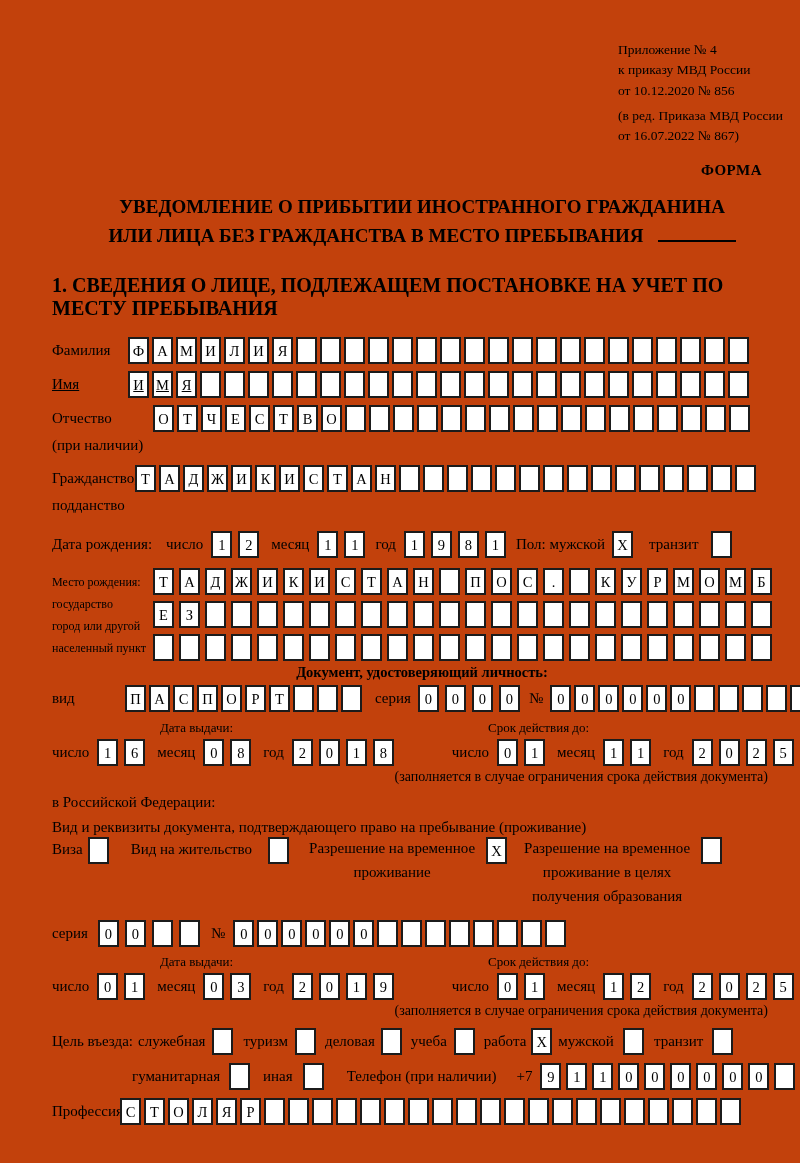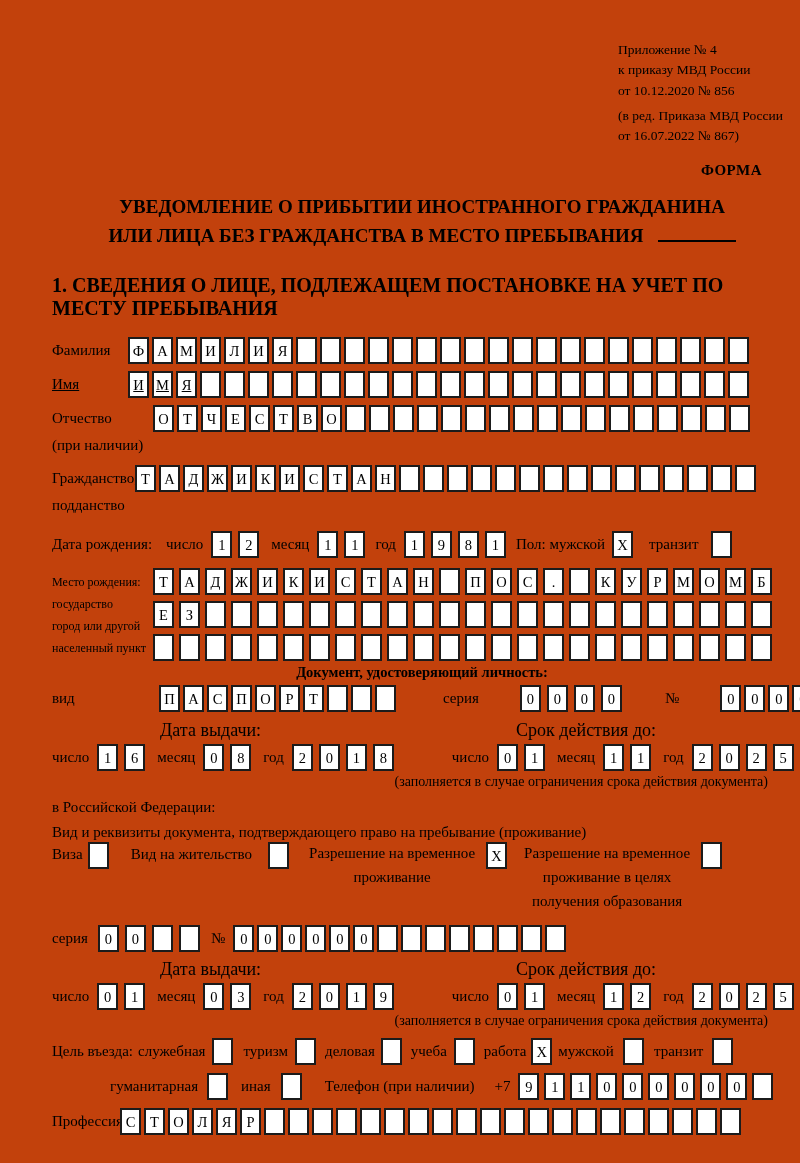--- a/index.html
+++ b/index.html
@@ -17,21 +17,21 @@
   .lbl{flex:none;}
   .pre{white-space:pre-line;}
   .boxes{display:flex;gap:3px;flex:none;}
   .g5{gap:5px;} .g6{gap:6px;}
   .cell{width:17px;height:23px;border:2px solid #1b1b1b;display:flex;align-items:center;
         justify-content:center;font-size:14.5px;line-height:1;flex:none;background:#fff;}
   .cbx{margin-top:1px;}
   .dlab{margin:0 8px 0 0;flex:none;}
   .dgrp{display:flex;align-items:center;flex:none;}
   .dgrp .boxes{margin-right:12px;}
-  .hdrline{display:flex;font-size:18px;align-items:flex-end;}
+  .hdrline{display:flex;font-size:13px;align-items:flex-end;}
   .note{font-size:14px;}
   .center{text-align:center;}
   .bold{font-weight:bold;}
 </style>
 </head>
 <body>
 
 <div class="page">
 
   <div class="annex">
@@ -292,21 +292,21 @@
           <span class="cell"></span>
           <span class="cell"></span>
           <span class="cell"></span>
           <span class="cell"></span>
         </div>
     </div>
   </div>
 
   <div class="center bold" style="margin-top:3px;font-size:14.5px;">Документ, удостоверяющий личность:</div>
 
-  <div class="row" style="margin-top:4px;gap:34px;">
+  <div class="row" style="margin-top:4px;">
     <span class="lbl" style="width:73px;">вид</span>
     <div class="boxes">
         <span class="cell">П</span>
         <span class="cell">А</span>
         <span class="cell">С</span>
         <span class="cell">П</span>
         <span class="cell">О</span>
         <span class="cell">Р</span>
         <span class="cell">Т</span>
         <span class="cell"></span>
@@ -506,21 +506,21 @@
     <div class="boxes" style="margin-left:9px;">
         <span class="cell"></span>
       </div>
     <span class="lbl" style="margin-left:10px;">транзит</span>
     <div class="boxes" style="margin-left:9px;">
         <span class="cell"></span>
       </div>
   </div>
 
   <div class="row" style="margin-top:8px;">
-    <span class="lbl" style="margin-left:58px;">гуманитарная</span>
+    <span class="lbl" style="margin-left:80px;">гуманитарная</span>
     <div class="boxes" style="margin-left:9px;">
         <span class="cell"></span>
       </div>
     <span class="lbl" style="margin-left:13px;">иная</span>
     <div class="boxes" style="margin-left:10px;">
         <span class="cell"></span>
       </div>
     <span class="lbl" style="margin-left:23px;">Телефон (при наличии)</span>
     <span class="lbl" style="margin-left:20px;">+7</span>
     <div class="boxes g5" style="margin-left:8px;">

